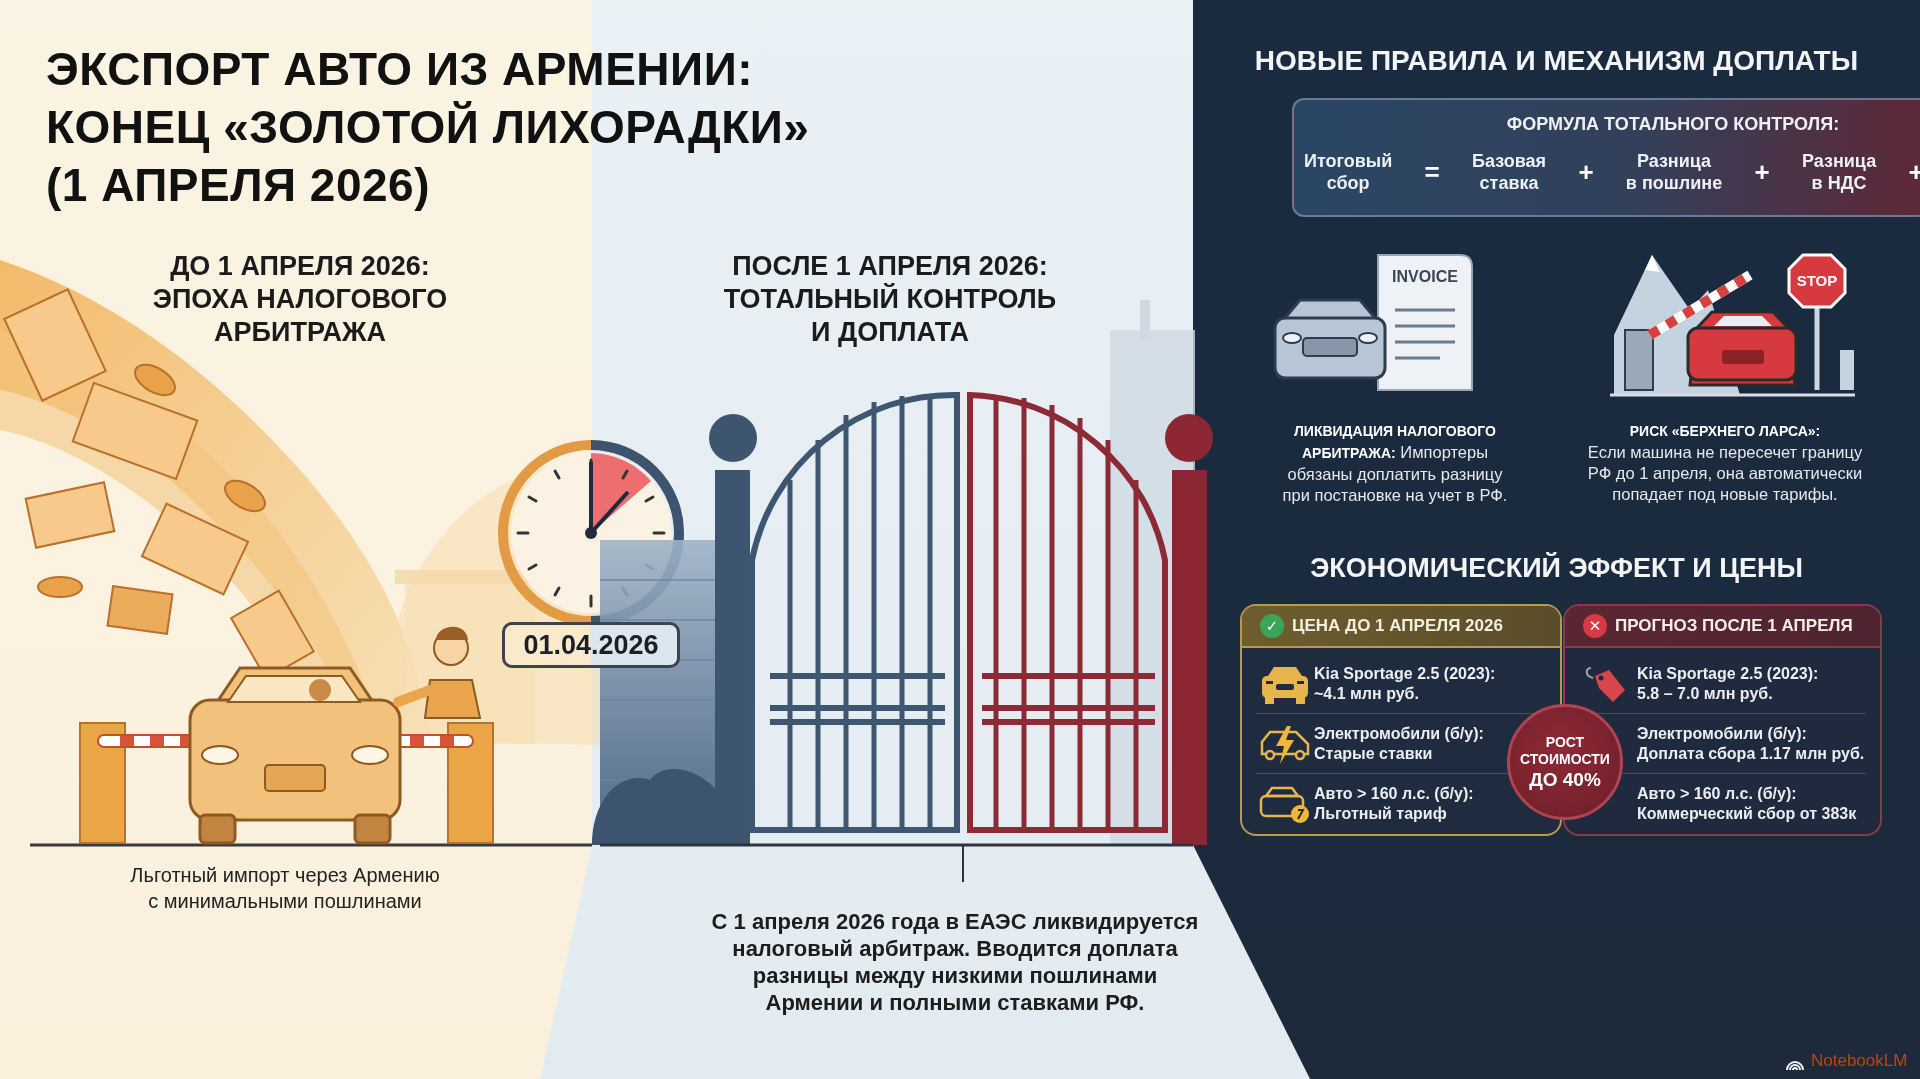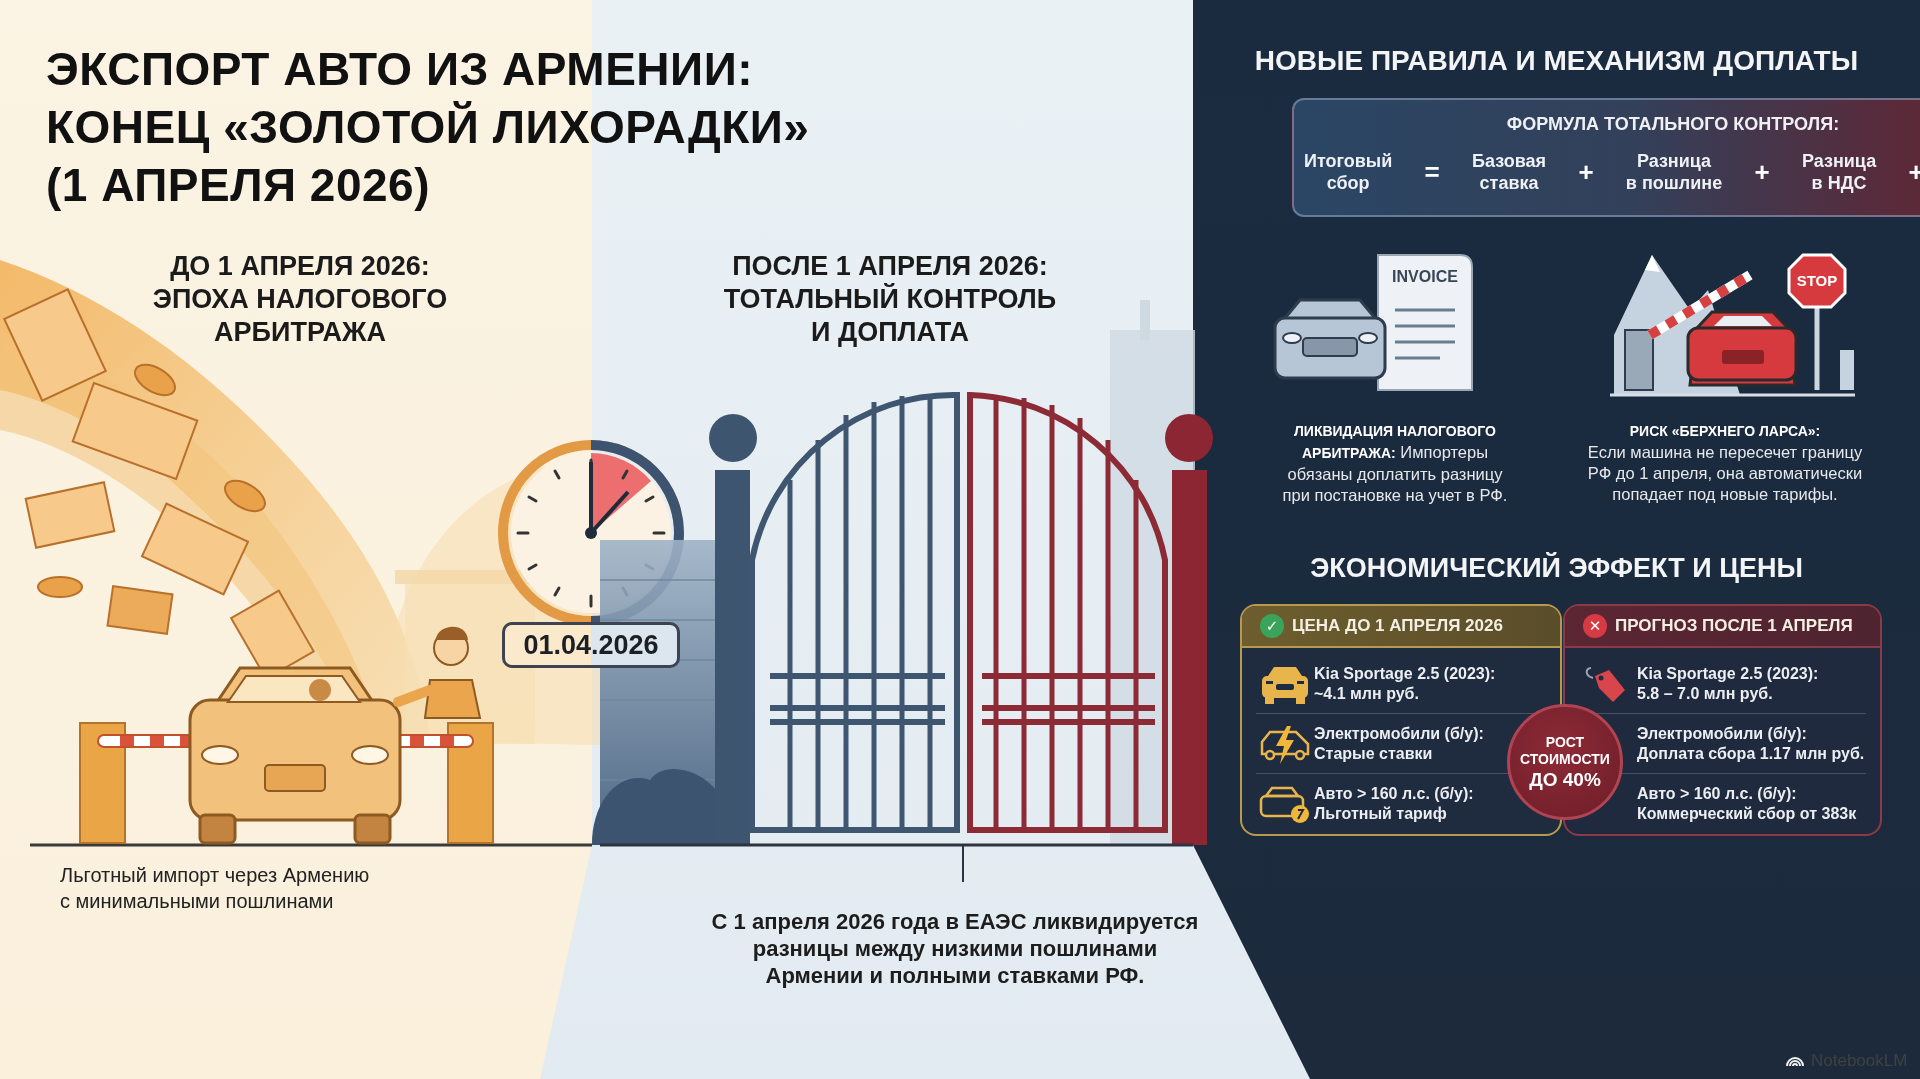--- a/index.html
+++ b/index.html
@@ -10,21 +10,21 @@
   
   #bg-svg { position: absolute; left: 0; top: 0; width: 1920px; height: 1079px; }
 
   .main-title { left: 46px; top: 40px; font-weight: 800; font-size: 46px; line-height: 58px; letter-spacing: 0.5px; color: #111; }
   .main-title div { white-space: nowrap; }
 
   .era-title { font-weight: 800; font-size: 27px; line-height: 33px; text-align: center; color: #1b1b1b; white-space: nowrap; }
   .era-left { left: 150px; width: 300px; top: 250px; }
   .era-right { left: 700px; width: 380px; top: 250px; }
 
-  .caption-left { left: 60px; width: 450px; top: 862px; text-align: left; font-size: 20px; line-height: 26px; color: #222; }
+  .caption-left { left: 60px; width: 450px; top: 862px; text-align: center; font-size: 20px; line-height: 26px; color: #222; }
   .caption-bottom { left: 660px; width: 590px; top: 908px; text-align: center; font-size: 22px; line-height: 27px; color: #1d1d1d; font-weight: 600; }
 
   .date-badge { left: 502px; top: 622px; width: 178px; height: 46px; border-radius: 10px; border: 3px solid #3d4350;
     background: linear-gradient(90deg, #fbe9cc 50%, #dbe6ef 50%); font-weight: 800; font-size: 27px; line-height: 40px; text-align: center; color: #1c1f26; }
 
   
   .r-h { color: #f3f4f6; font-weight: 800; text-align: center; white-space: nowrap; }
   .r-header { left: 1193px; width: 727px; top: 44px; font-size: 28px; line-height: 34px; }
   .formula-box { left: 1292px; top: 98px; width: 762px; height: 119px; border-radius: 12px;
     border: 2px solid rgba(150,170,200,0.55);
@@ -56,21 +56,21 @@
   .row-text { color: #eceef2; font-size: 16px; line-height: 20px; font-weight: 600; white-space: nowrap; }
   .box-red .row-icon { flex-basis: 58px; }
 
   .badge-circle { left: 1507px; top: 704px; width: 116px; height: 116px; border-radius: 50%;
     background: radial-gradient(circle at 45% 40%, #8e2a36, #6c1e2a); border: 3px solid #b14452;
     display: flex; flex-direction: column; align-items: center; justify-content: center; color: #fff; font-weight: 800; text-align: center; }
   .badge-l1 { font-size: 14px; line-height: 17px; }
   .badge-l2 { font-size: 14px; line-height: 17px; }
   .badge-l3 { font-size: 19px; line-height: 23px; }
 
-  .watermark { left: 1785px; top: 1051px; display: flex; align-items: flex-start; gap: 6px; color: #404040; font-size: 17px; font-weight: 500; }
+  .watermark { left: 1785px; top: 1051px; display: flex; align-items: flex-end; gap: 6px; color: #c2410c; font-size: 17px; font-weight: 500; }
 </style>
 </head>
 <body>
 
 <svg id="bg-svg" viewBox="0 0 1920 1079" xmlns="http://www.w3.org/2000/svg">
   <defs>
     <linearGradient id="leftBg" x1="0" y1="0" x2="0" y2="1">
       <stop offset="0" stop-color="#fbf3e3"></stop>
       <stop offset="1" stop-color="#faf0dc"></stop>
     </linearGradient>
@@ -283,20 +283,21 @@
 </div>
 
 <div class="abs date-badge">01.04.2026</div>
 
 <div class="abs caption-left">
   <div>Льготный импорт через Армению</div>
   <div>с минимальными пошлинами</div>
 </div>
 <div class="abs caption-bottom">
   <div>С 1 апреля 2026 года в ЕАЭС ликвидируется</div>
+  <div>налоговый арбитраж. Вводится доплата</div>
   <div>разницы между низкими пошлинами</div>
   <div>Армении и полными ставками РФ.</div>
 </div>
 
 <div class="abs r-h r-header">НОВЫЕ ПРАВИЛА И МЕХАНИЗМ ДОПЛАТЫ</div>
 
 <div class="abs formula-box">
   <div class="formula-title">ФОРМУЛА ТОТАЛЬНОГО КОНТРОЛЯ:</div>
   <div class="formula-row">
     <div class="f-term">

